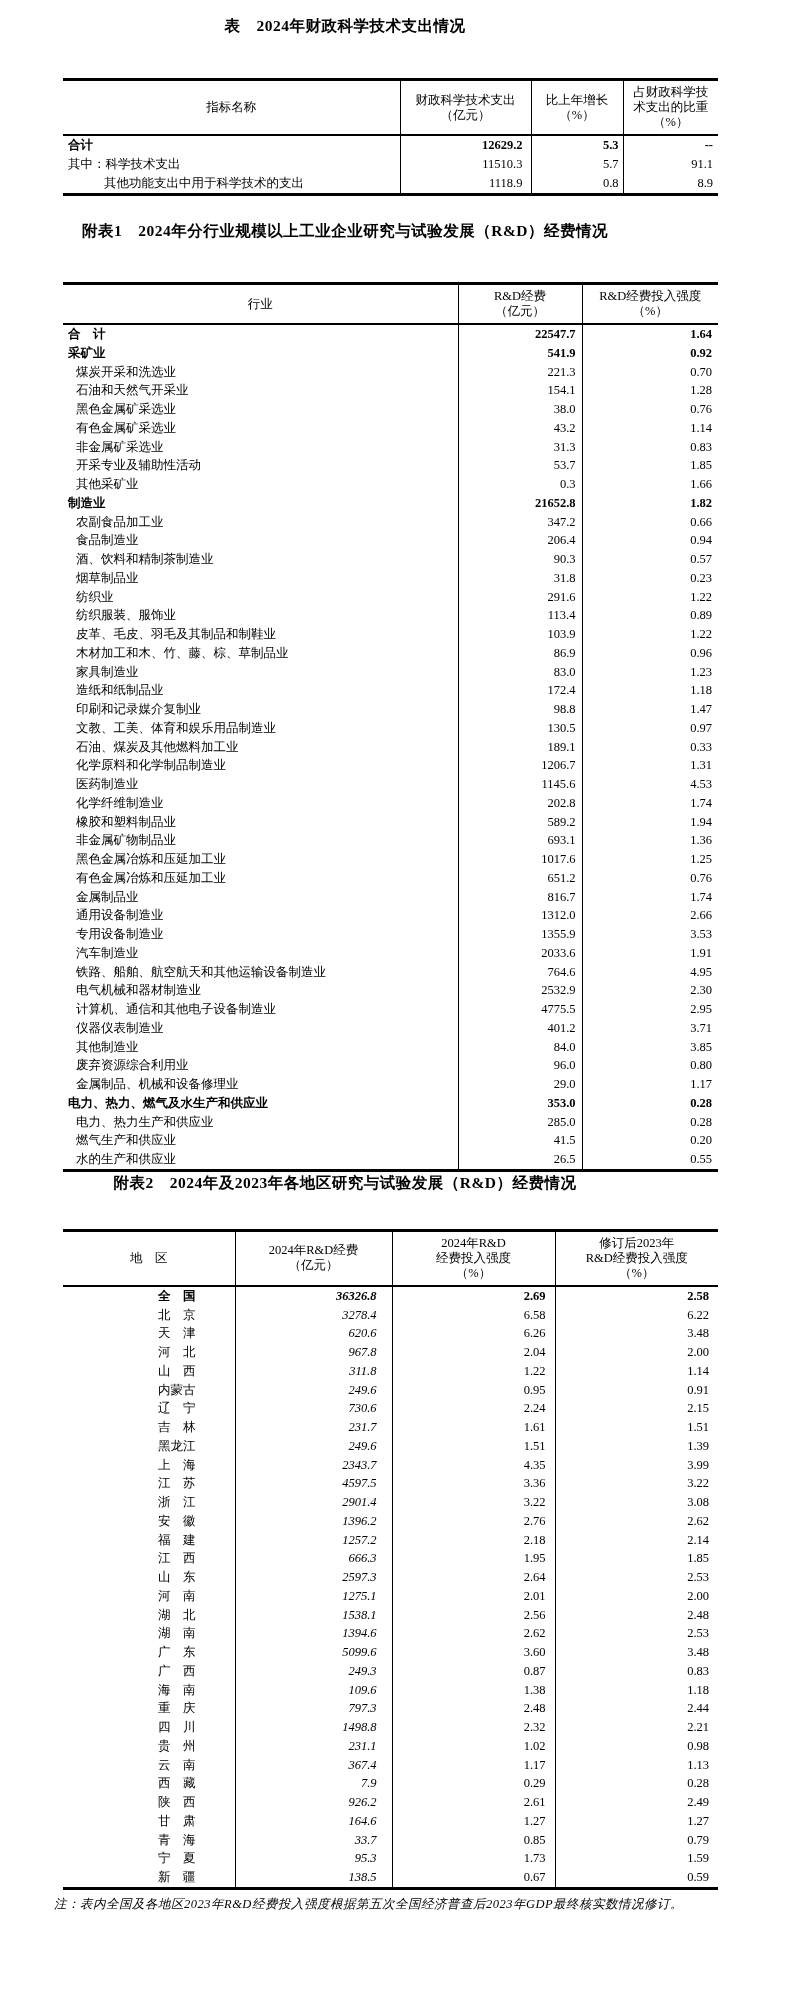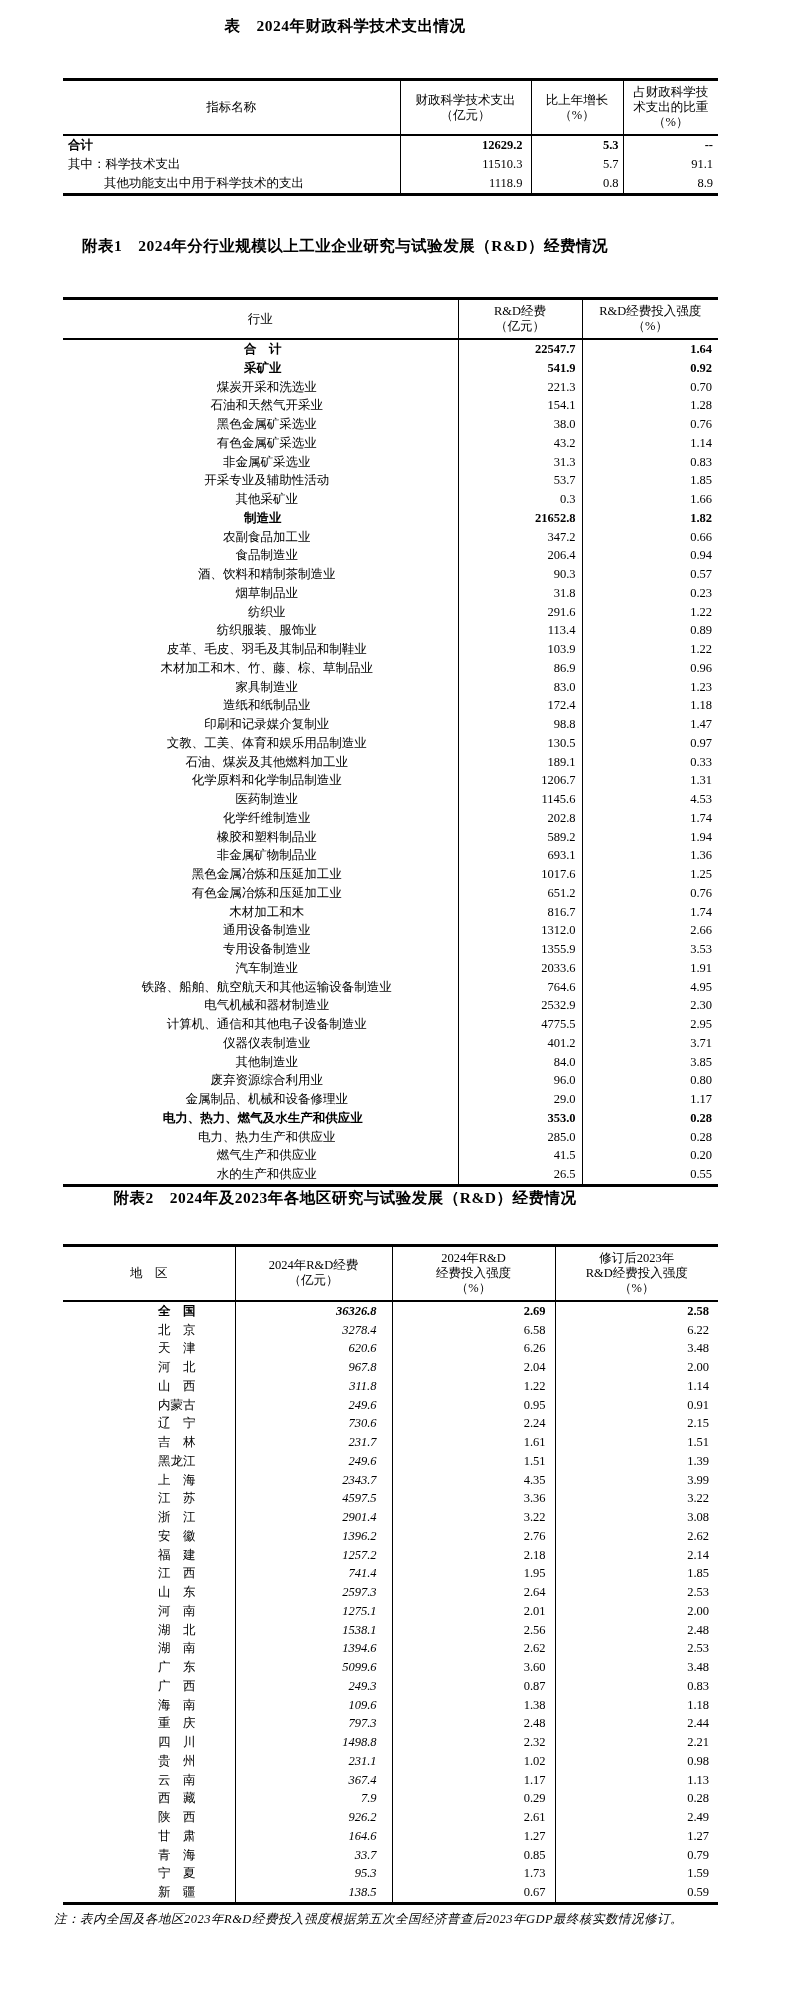--- a/index.html
+++ b/index.html
@@ -7,21 +7,21 @@
     width:800px;height:2009px;background:#ffffff;color:#000;
     font-family:"Liberation Serif","DejaVu Serif",serif;
     font-size:12.5px;overflow:hidden;
   }
   .sheet{position:relative;width:690px;height:2009px;}
   .tbl-title{
     margin:0;text-align:center;font-weight:bold;font-size:15.5px;
     line-height:22px;letter-spacing:0.5px;
   }
   #fiscal-title{padding-top:15px;}
-  #industry-title{margin-top:39px;}
+  #industry-title{margin-top:24px;}
   #region-title{}
 
   table{
     border-collapse:collapse;table-layout:fixed;
     margin-left:63px;width:655px;
     border-top:3px solid #000;border-bottom:3px solid #000;
   }
   #fiscal-table{margin-top:41px;}
   #industry-table{margin-top:40px;}
   #region-table{margin-top:35px;}
@@ -41,21 +41,21 @@
   td.num{text-align:right;}
   tr.bold{font-weight:bold;}
 
   
   #fiscal-table td.num:nth-child(2){padding-right:8px;}
   #fiscal-table td.num:nth-child(3){padding-right:4px;margin-left:44px;}
   #fiscal-table td.num:nth-child(4){padding-right:5px;}
   #fiscal-table tr.indent td.lbl{padding-left:41px;}
 
   
-  #industry-table tbody td.lbl{padding-left:13px;text-align:center;}
+  #industry-table tbody td.lbl{padding-left:13px;}
   #industry-table tbody tr.bold td.lbl{padding-left:5px;}
   #industry-table td.num{padding-right:6px;}
 
   
   #region-table tbody td.lbl{padding-left:95px;}
   #region-table td.num:nth-child(2){padding-right:15px;font-style:italic;}
   #region-table td.num:nth-child(3){padding-right:9px;}
   #region-table td.num:nth-child(4){padding-right:9px;}
 
   .note{
@@ -273,21 +273,21 @@
           <td class="lbl">黑色金属冶炼和压延加工业</td>
           <td class="num">1017.6</td>
           <td class="num">1.25</td>
         </tr>
         <tr>
           <td class="lbl">有色金属冶炼和压延加工业</td>
           <td class="num">651.2</td>
           <td class="num">0.76</td>
         </tr>
         <tr>
-          <td class="lbl">木材加工和木</td>
+          <td class="lbl">金属制品业</td>
           <td class="num">816.7</td>
           <td class="num">1.74</td>
         </tr>
         <tr>
           <td class="lbl">通用设备制造业</td>
           <td class="num">1312.0</td>
           <td class="num">2.66</td>
         </tr>
         <tr>
           <td class="lbl">专用设备制造业</td>
@@ -459,21 +459,21 @@
           <td class="num">2.62</td>
         </tr>
         <tr>
           <td class="lbl">福　建</td>
           <td class="num">1257.2</td>
           <td class="num">2.18</td>
           <td class="num">2.14</td>
         </tr>
         <tr>
           <td class="lbl">江　西</td>
-          <td class="num">741.4</td>
+          <td class="num">666.3</td>
           <td class="num">1.95</td>
           <td class="num">1.85</td>
         </tr>
         <tr>
           <td class="lbl">山　东</td>
           <td class="num">2597.3</td>
           <td class="num">2.64</td>
           <td class="num">2.53</td>
         </tr>
         <tr>

